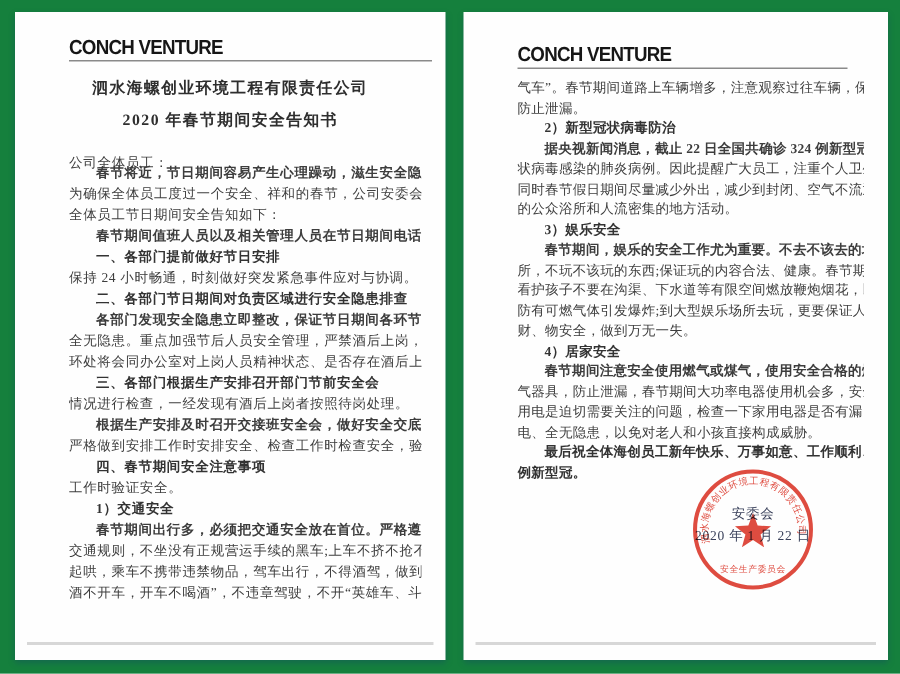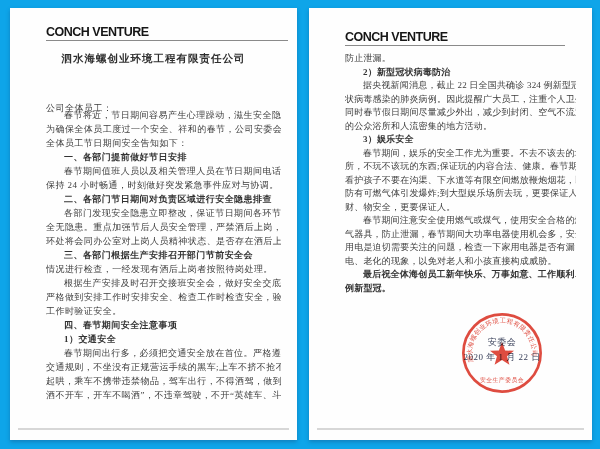--- a/index.html
+++ b/index.html
@@ -1,18 +1,18 @@
 <!DOCTYPE html>
 <html><head>
 <meta charset="utf-8">
 <style>
   html,body{margin:0;padding:0;}
   #canvas{
     position:relative;width:600px;height:449px;overflow:hidden;
-    background:#0ea5e9;
+    background:#15803d;
     font-family:"Liberation Serif","DejaVu Serif",serif;
   }
   .page{
     position:absolute;top:8px;width:287px;height:432px;background:#fefefe;
     box-shadow:0 2px 4px rgba(20,60,110,.35);
   }
   #page-left{left:10px;}
   #page-right{left:309px;width:283px;}
   .logo{
     position:absolute;left:36px;
@@ -29,87 +29,90 @@
     position:absolute;left:0;width:100%;text-align:center;
     font-weight:bold;color:#2e2e2e;font-size:10.5px;letter-spacing:1px;white-space:nowrap;
   }
   #title-company{top:44px;}
   #title-doc{top:65px;}
   .greeting{position:absolute;left:36px;top:94px;font-size:9px;color:#3d3d3d;letter-spacing:.5px;}
   .body{position:absolute;left:36px;right:16px;color:#3d3d3d;font-size:9px;letter-spacing:.45px;}
   #page-left .body{top:100px;line-height:14px;}
   #page-right .body{top:44px;line-height:13.5px;letter-spacing:.2px;}
   .ln{white-space:nowrap;overflow:hidden;}
-  .ln.in{text-indent:2em;}
+  .ln.in{text-indent:2em;font-weight:bold;}
   .ln.b{font-weight:bold;color:#333;}
   .page-edge{position:absolute;left:8px;right:8px;top:420px;height:2px;background:#d7d7d7;}
   
   .typed{position:absolute;left:193px;transform:translateX(-50%);
     color:#39405a;font-size:9px;white-space:nowrap;letter-spacing:.5px;}
   #typed-committee{top:328px;}
   #typed-date{top:343px;}
   .stamp{position:absolute;left:151px;top:303px;width:84px;height:84px;
     mix-blend-mode:multiply;opacity:.92;}
 </style>
 </head>
 <body>
 
 <div id="canvas">
 
   <div class="page" id="page-left">
     <div class="logo">CONCH VENTURE</div>
     <div class="logo-rule"></div>
     <div class="title" id="title-company">泗水海螺创业环境工程有限责任公司</div>
+    <div class="title" id="title-doc">2020 年春节期间安全告知书</div>
     <div class="greeting">公司全体员工：</div>
     <div class="body">
       <div class="ln in">春节将近，节日期间容易产生心理躁动，滋生安全隐患，</div>
       <div class="ln">为确保全体员工度过一个安全、祥和的春节，公司安委会对</div>
       <div class="ln">全体员工节日期间安全告知如下：</div>
+      <div class="ln in">春节期间值班人员以及相关管理人员在节日期间电话</div>
       <div class="ln in b">一、各部门提前做好节日安排</div>
-      <div class="ln in">春节期间值班人员以及相关管理人员在节日期间电话</div>
       <div class="ln">保持 24 小时畅通，时刻做好突发紧急事件应对与协调。</div>
       <div class="ln in b">二、各部门节日期间对负责区域进行安全隐患排查</div>
       <div class="ln in">各部门发现安全隐患立即整改，保证节日期间各环节安</div>
       <div class="ln">全无隐患。重点加强节后人员安全管理，严禁酒后上岗，安</div>
       <div class="ln">环处将会同办公室对上岗人员精神状态、是否存在酒后上岗</div>
       <div class="ln in b">三、各部门根据生产安排召开部门节前安全会</div>
       <div class="ln">情况进行检查，一经发现有酒后上岗者按照待岗处理。</div>
       <div class="ln in">根据生产安排及时召开交接班安全会，做好安全交底。</div>
       <div class="ln">严格做到安排工作时安排安全、检查工作时检查安全，验证</div>
+      <div class="ln in b">四、春节期间安全注意事项</div>
       <div class="ln">工作时验证安全。</div>
-      <div class="ln in b">四、春节期间安全注意事项</div>
       <div class="ln in b">1）交通安全</div>
       <div class="ln in">春节期间出行多，必须把交通安全放在首位。严格遵守</div>
       <div class="ln">交通规则，不坐没有正规营运手续的黑车;上车不挤不抢不</div>
       <div class="ln">起哄，乘车不携带违禁物品，驾车出行，不得酒驾，做到“喝</div>
       <div class="ln">酒不开车，开车不喝酒”，不违章驾驶，不开“英雄车、斗</div>
     </div>
     <div class="page-edge"></div>
   </div>
 
   <div class="page" id="page-right">
     <div class="logo">CONCH VENTURE</div>
     <div class="logo-rule"></div>
     <div class="body">
+      <div class="ln">气车”。春节期间道路上车辆增多，注意观察过往车辆，保</div>
       <div class="ln">防止泄漏。</div>
       <div class="ln in b">2）新型冠状病毒防治</div>
       <div class="ln in">据央视新闻消息，截止 22 日全国共确诊 324 例新型冠</div>
       <div class="ln">状病毒感染的肺炎病例。因此提醒广大员工，注重个人卫生，</div>
       <div class="ln">同时春节假日期间尽量减少外出，减少到封闭、空气不流通</div>
       <div class="ln">的公众浴所和人流密集的地方活动。</div>
       <div class="ln in b">3）娱乐安全</div>
       <div class="ln in">春节期间，娱乐的安全工作尤为重要。不去不该去的场</div>
       <div class="ln">所，不玩不该玩的东西;保证玩的内容合法、健康。春节期间</div>
       <div class="ln">看护孩子不要在沟渠、下水道等有限空间燃放鞭炮烟花，以</div>
       <div class="ln">防有可燃气体引发爆炸;到大型娱乐场所去玩，更要保证人、</div>
-      <div class="ln">财、物安全，更要保证人。</div>
+      <div class="ln">财、物安全，做到万无一失。</div>
+      <div class="ln in b">4）居家安全</div>
       <div class="ln in">春节期间注意安全使用燃气或煤气，使用安全合格的燃</div>
       <div class="ln">气器具，防止泄漏，春节期间大功率电器使用机会多，安全</div>
       <div class="ln">用电是迫切需要关注的问题，检查一下家用电器是否有漏</div>
-      <div class="ln">电、老化的现象，以免对老人和小孩直接构成威胁。</div>
+      <div class="ln">电、全无隐患，以免对老人和小孩直接构成威胁。</div>
       <div class="ln in b">最后祝全体海创员工新年快乐、万事如意、工作顺利、</div>
       <div class="ln b">例新型冠。</div>
     </div>
 
     <div class="typed" id="typed-committee">安委会</div>
     <div class="typed" id="typed-date">2020 年 1 月 22 日</div>
 
     <svg class="stamp" viewBox="0 0 100 100" xmlns="http://www.w3.org/2000/svg">
       <defs>
         <path id="ring-path" d="M 16.2,62.3 A 36,36 0 1 1 83.8,62.3" fill="none"></path>

